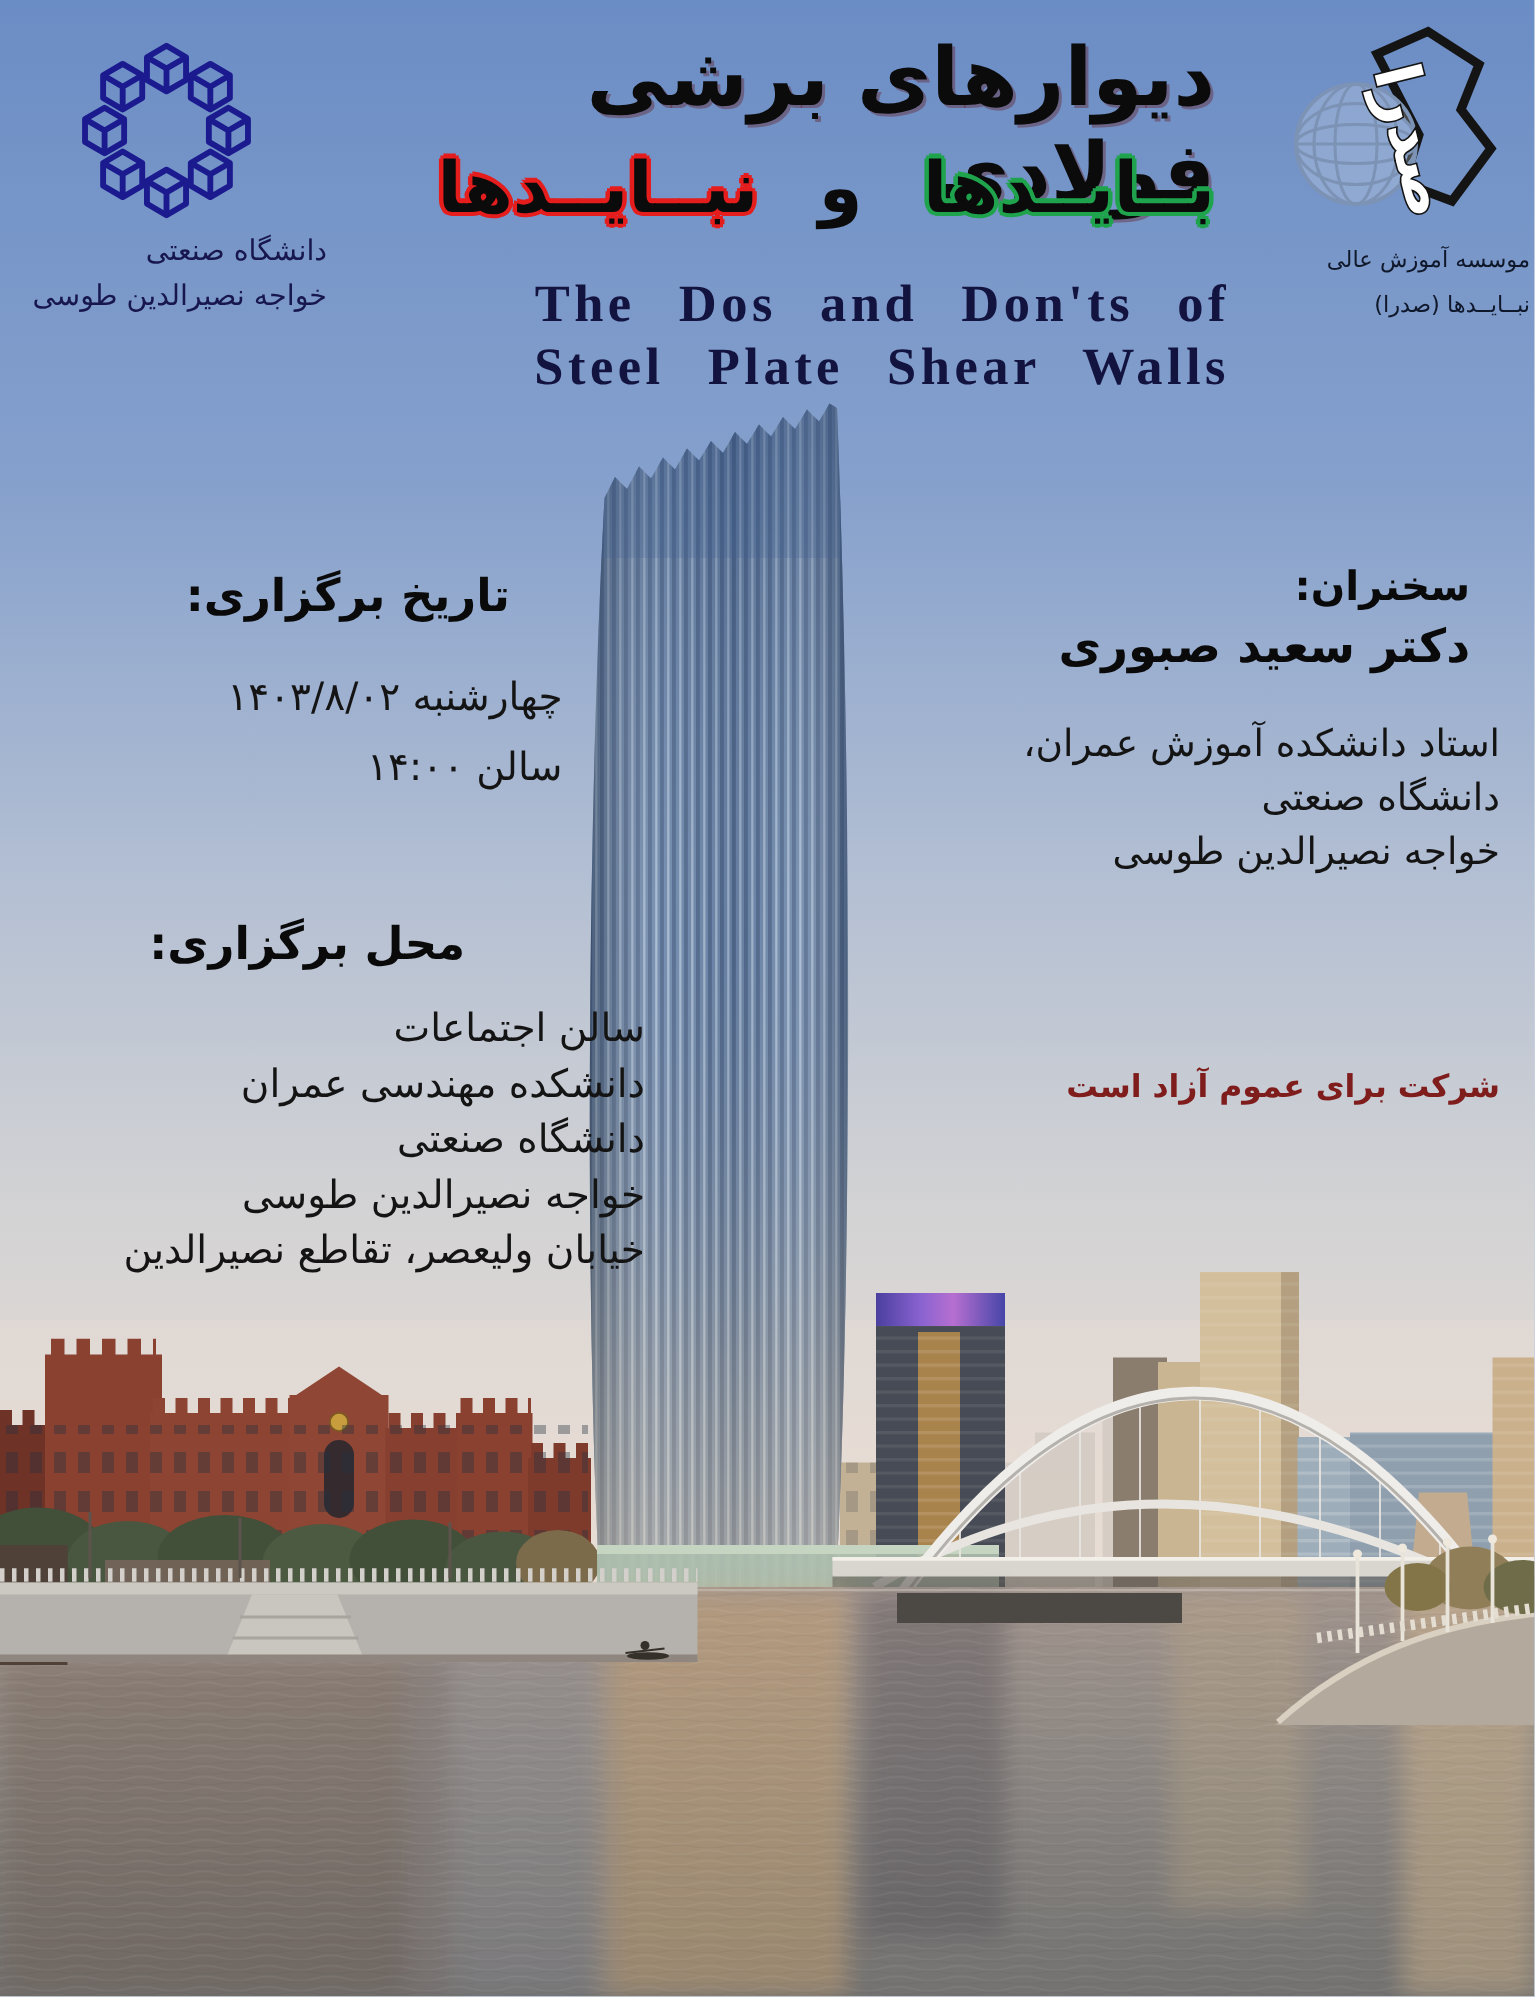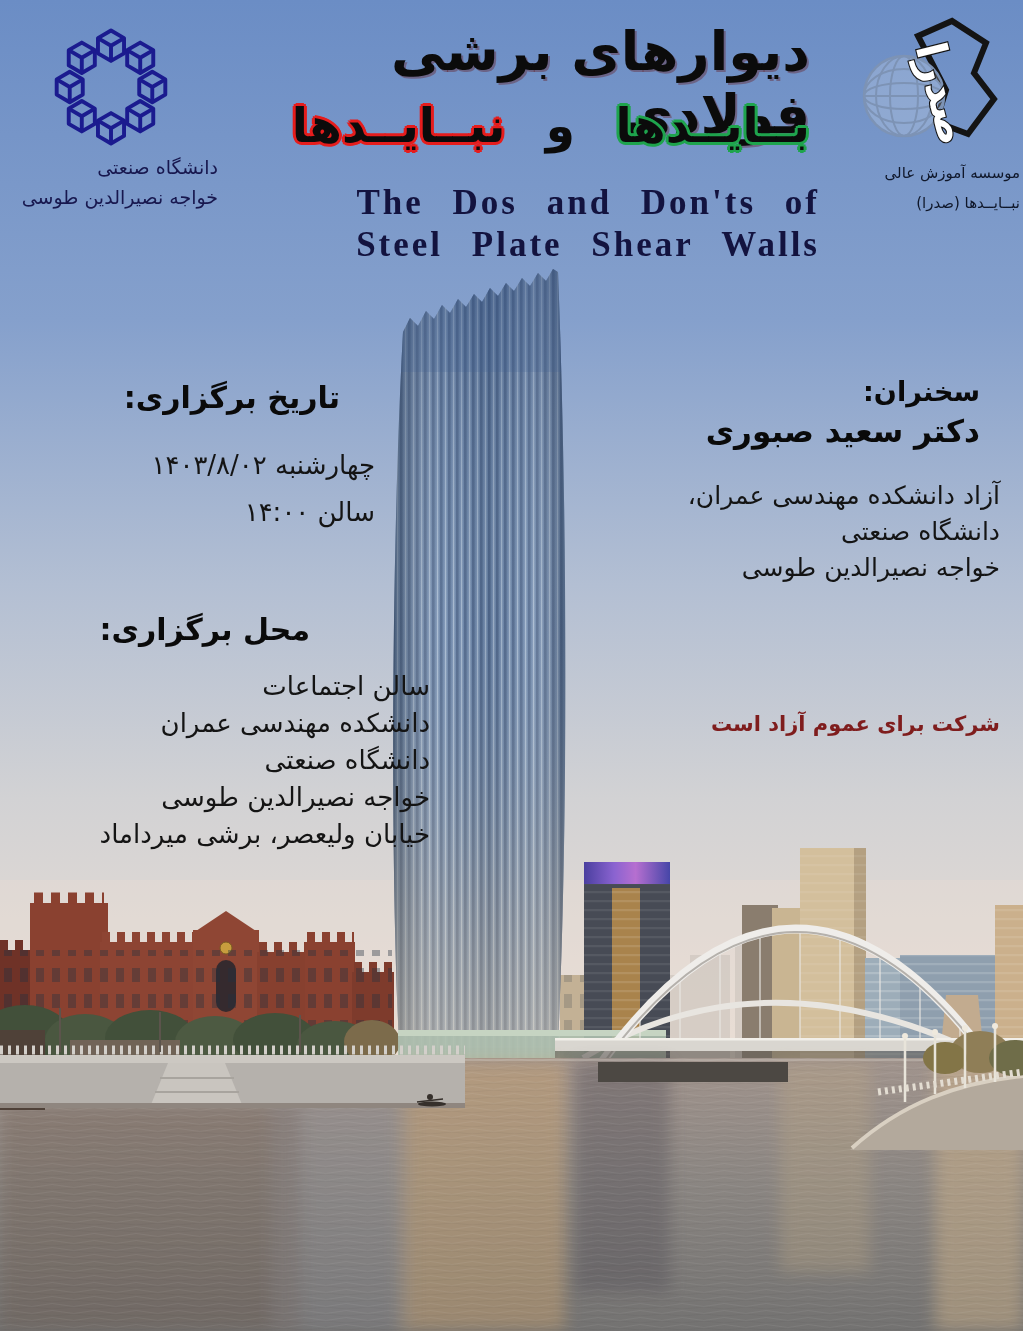--- a/index.html
+++ b/index.html
@@ -321,28 +321,28 @@
   <div class="abs center rtl h-fa" style="left:90px;top:380px;width:250px">تاریخ برگزاری:</div>
   <div class="abs center rtl b-fa" style="left:55px;top:450px;width:320px">چهارشنبه ۱۴۰۳/۸/۰۲</div>
   <div class="abs center rtl b-fa" style="left:55px;top:497px;width:320px">سالن ۱۴:۰۰</div>
 
   <div class="abs center rtl h-fa" style="left:60px;top:612px;width:250px">محل برگزاری:</div>
   <div class="abs center rtl b-fa venue-lines" style="left:40px;top:668px;width:390px">
     <div>سالن اجتماعات</div>
     <div>دانشکده مهندسی عمران</div>
     <div>دانشگاه صنعتی</div>
     <div>خواجه نصیرالدین طوسی</div>
-    <div>خیابان ولیعصر، برشی میرداماد</div>
+    <div>خیابان ولیعصر، تقاطع نصیرالدین</div>
   </div>
 
   <div class="abs center rtl" style="left:620px;top:376px;width:360px">
     <div class="h-fa" style="font-size:27px">سخنران:</div>
     <div class="h-fa" style="font-size:31px;margin-top:6px">دکتر سعید صبوری</div>
   </div>
   <div class="abs center rtl b-fa speaker-lines" style="left:610px;top:478px;width:390px;font-size:25px">
-    <div>آزاد دانشکده مهندسی عمران،</div>
+    <div>استاد دانشکده آموزش عمران،</div>
     <div>دانشگاه صنعتی</div>
     <div>خواجه نصیرالدین طوسی</div>
   </div>
 
   <div class="abs center rtl note-fa" style="left:600px;top:712px;width:400px">شرکت برای عموم آزاد است</div>
 
 </div>
 
 </body></html>

